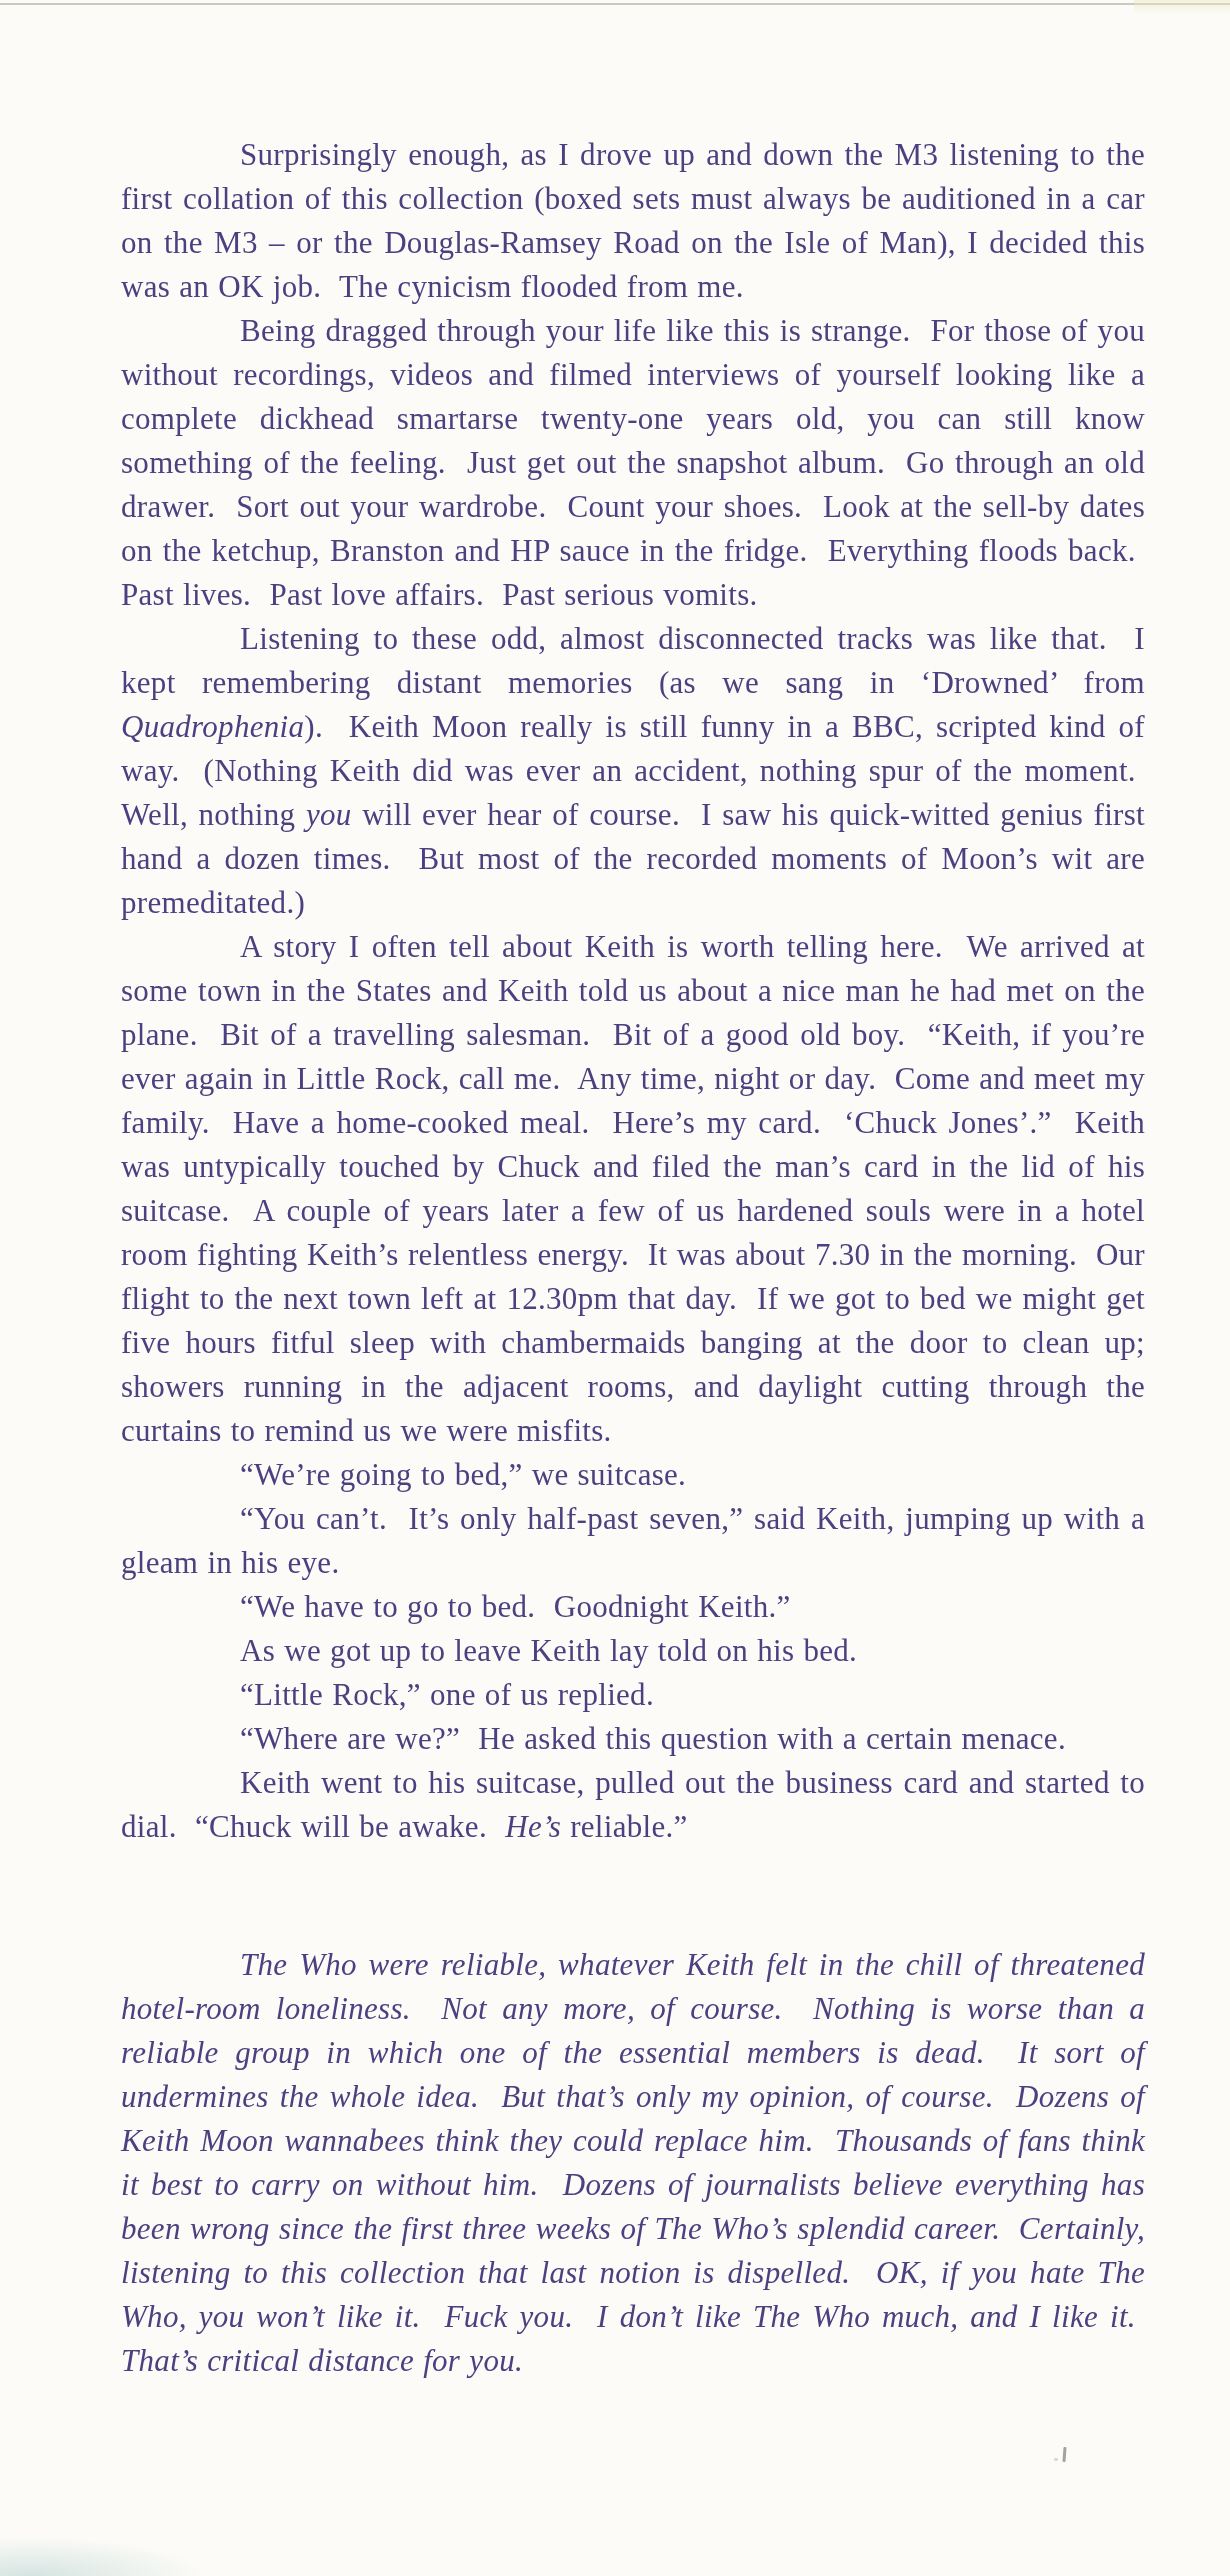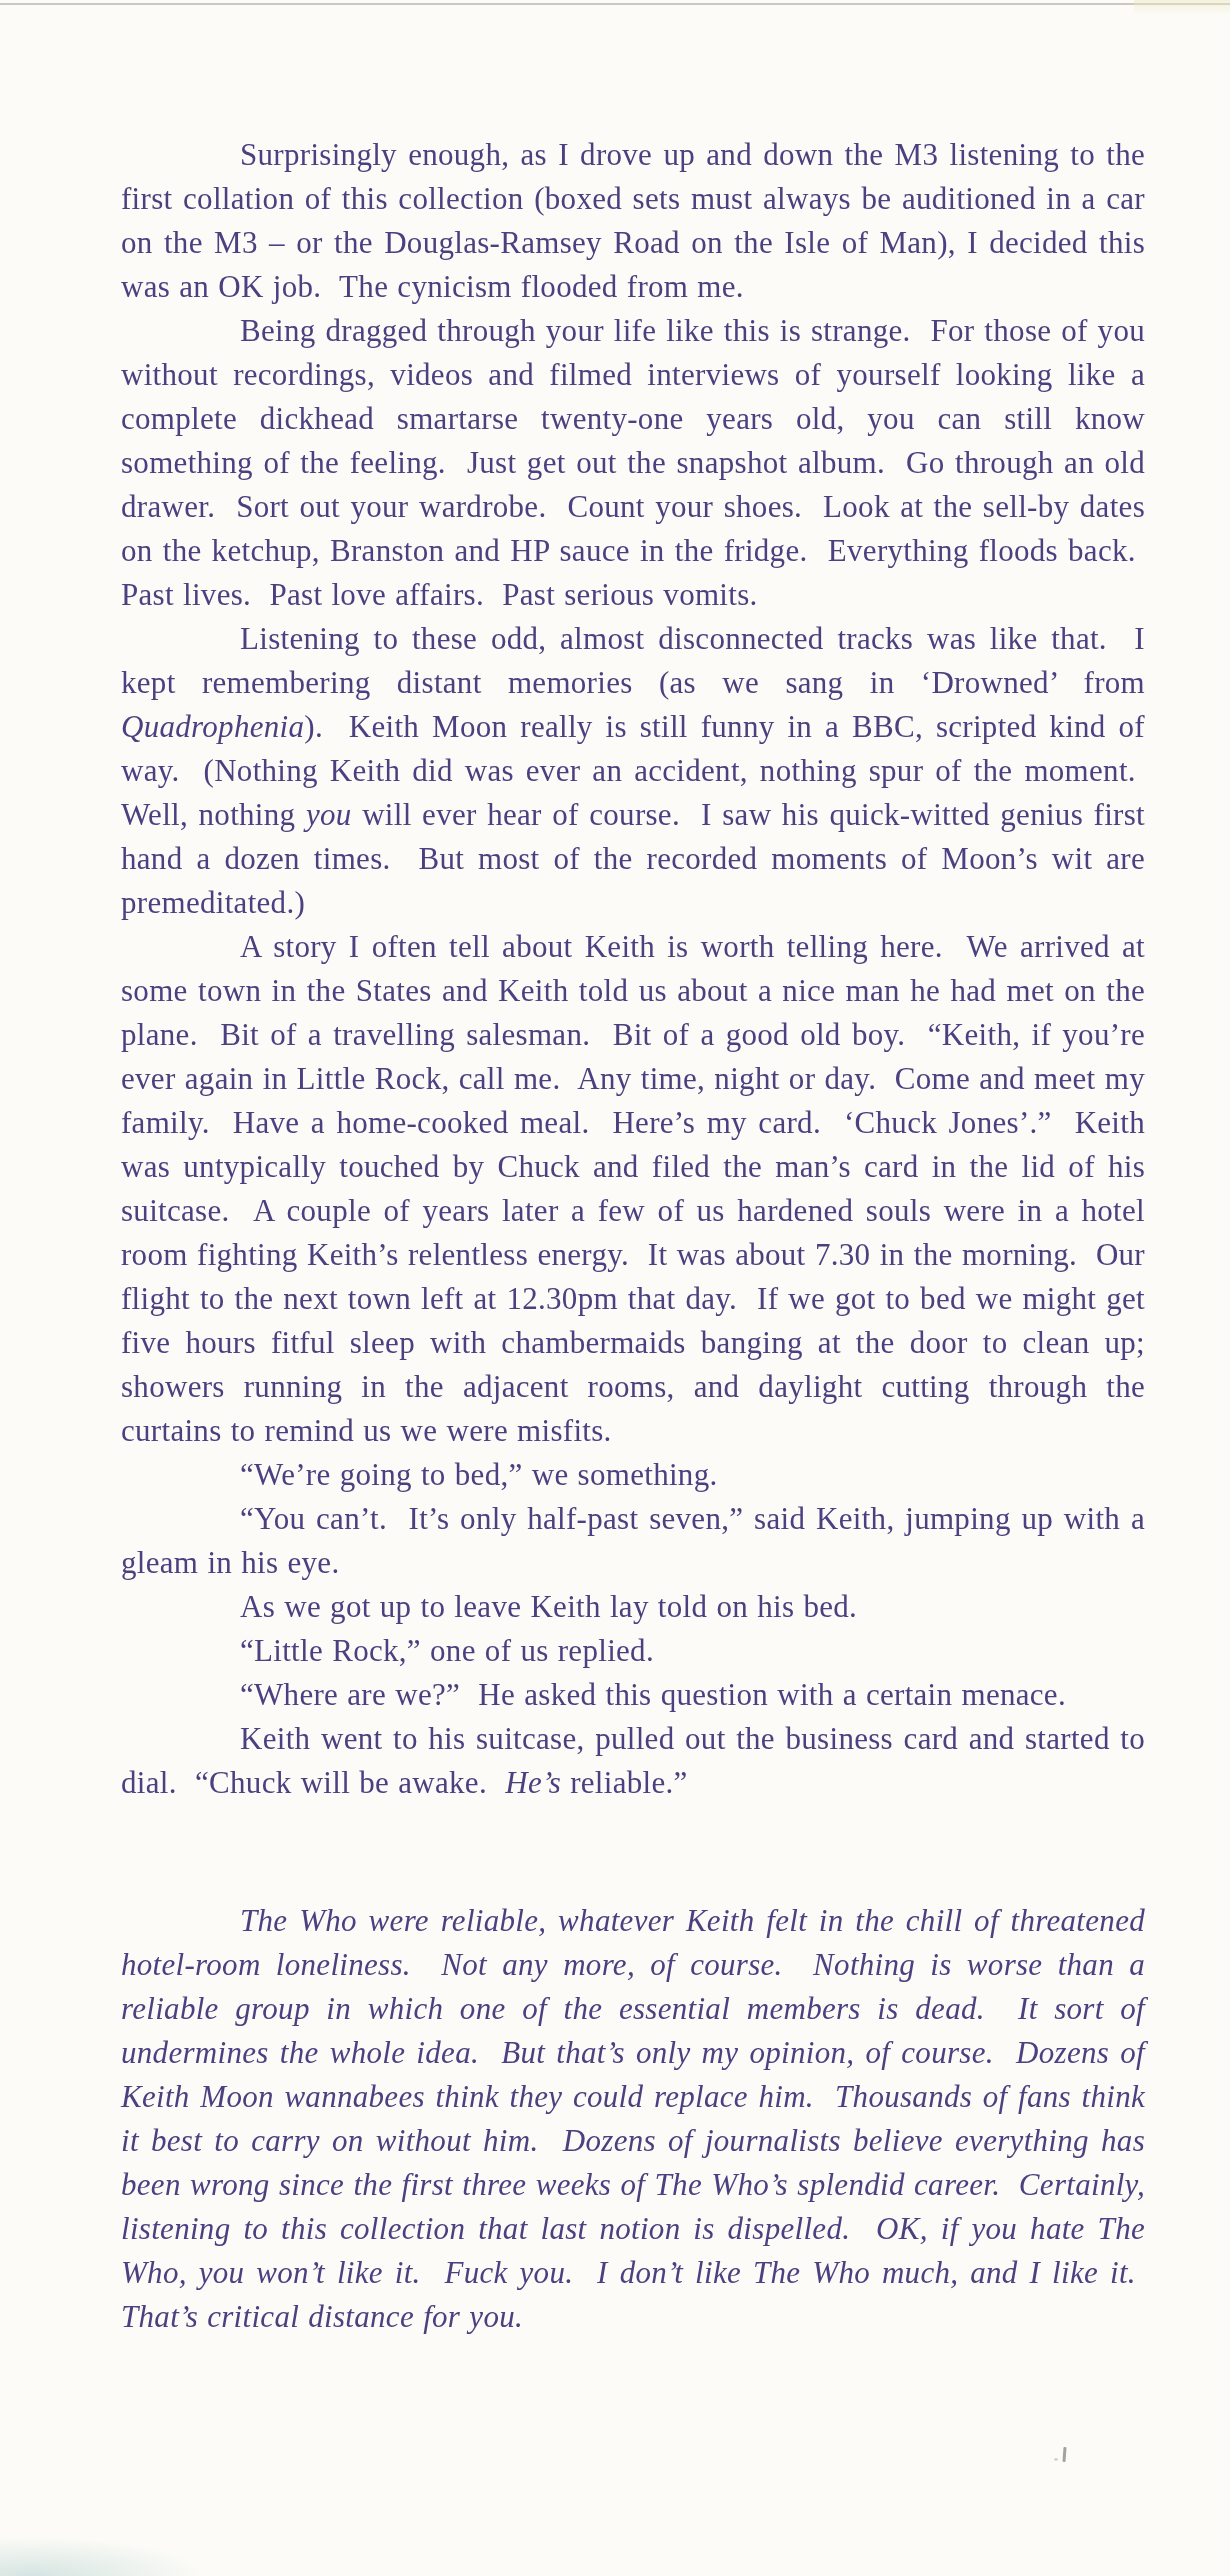--- a/index.html
+++ b/index.html
@@ -89,22 +89,23 @@
 <body style="background: rgb(252, 251, 247);">
 
 <div class="scan-edge-top"></div>
 <div class="scan-corner-tint"></div>
 
 <div class="text-block" id="text-block" style="color: rgb(75, 65, 128);">
     <p><span>Surprisingly enough, as I drove up and down the M3 listening to the first collation of this collection (boxed sets must always be auditioned in a car on the M3 – or the Douglas-Ramsey Road on the Isle of Man), I decided this was an OK job.&nbsp; The cynicism flooded from me.</span></p>
     <p><span>Being dragged through your life like this is strange.&nbsp; For those of you without recordings, videos and filmed interviews of yourself looking like a complete dickhead smartarse twenty-one years old, you can still know something of the feeling.&nbsp; Just get out the snapshot album.&nbsp; Go through an old drawer.&nbsp; Sort out your wardrobe.&nbsp; Count your shoes.&nbsp; Look at the sell-by dates on the ketchup, Branston and HP sauce in the fridge.&nbsp; Everything floods back.&nbsp; Past lives.&nbsp; Past love affairs.&nbsp; Past serious vomits.</span></p>
     <p><span>Listening to these odd, almost disconnected tracks was like that.&nbsp; I kept remembering distant memories (as we sang in ‘Drowned’ from </span><em>Quadrophenia</em><span>).&nbsp; Keith Moon really is still funny in a BBC, scripted kind of way.&nbsp; (Nothing Keith did was ever an accident, nothing spur of the moment.&nbsp; Well, nothing </span><em>you</em><span> will ever hear of course.&nbsp; I saw his quick-witted genius first hand a dozen times.&nbsp; But most of the recorded moments of Moon’s wit are premeditated.)</span></p>
     <p><span>A story I often tell about Keith is worth telling here.&nbsp; We arrived at some town in the States and Keith told us about a nice man he had met on the plane.&nbsp; Bit of a travelling salesman.&nbsp; Bit of a good old boy.&nbsp; “Keith, if you’re ever again in Little Rock, call me.&nbsp; Any time, night or day.&nbsp; Come and meet my family.&nbsp; Have a home-cooked meal.&nbsp; Here’s my card.&nbsp; ‘Chuck Jones’.”&nbsp; Keith was untypically touched by Chuck and filed the man’s card in the lid of his suitcase.&nbsp; A couple of years later a few of us hardened souls were in a hotel room fighting Keith’s relentless energy.&nbsp; It was about 7.30 in the morning.&nbsp; Our flight to the next town left at 12.30pm that day.&nbsp; If we got to bed we might get five hours fitful sleep with chambermaids banging at the door to clean up; showers running in the adjacent rooms, and daylight cutting through the curtains to remind us we were misfits.</span></p>
-    <p><span>“We’re going to bed,” we something.</span></p>
+    <p><span>“We’re going to bed,” we suitcase.</span></p>
     <p><span>“You can’t.&nbsp; It’s only half-past seven,” said Keith, jumping up with a gleam in his eye.</span></p>
+    <p><span>“We have to go to bed.&nbsp; Goodnight Keith.”</span></p>
     <p><span>As we got up to leave Keith lay told on his bed.</span></p>
     <p><span>“Little Rock,” one of us replied.</span></p>
     <p><span>“Where are we?”&nbsp; He asked this question with a certain menace.</span></p>
     <p><span>Keith went to his suitcase, pulled out the business card and started to dial.&nbsp; “Chuck will be awake.&nbsp; </span><em>He’s</em><span> reliable.”</span></p>
     <p class="gap-before"><span>The Who were reliable, whatever Keith felt in the chill of threatened hotel-room loneliness.&nbsp; Not any more, of course.&nbsp; Nothing is worse than a reliable group in which one of the essential members is dead.&nbsp; It sort of undermines the whole idea.&nbsp; But that’s only my opinion, of course.&nbsp; Dozens of Keith Moon wannabees think they could replace him.&nbsp; Thousands of fans think it best to carry on without him.&nbsp; Dozens of journalists believe everything has been wrong since the first three weeks of The Who’s splendid career.&nbsp; Certainly, listening to this collection that last notion is dispelled.&nbsp; OK, if you hate The Who, you won’t like it.&nbsp; Fuck you.&nbsp; I don’t like The Who much, and I like it.&nbsp; That’s critical distance for you.</span></p>
   </div>
 
 <div class="scan-smudge-bottom-left"></div>
 <div class="scan-tick-right"></div>
 <div class="scan-dot-mid-right"></div>

